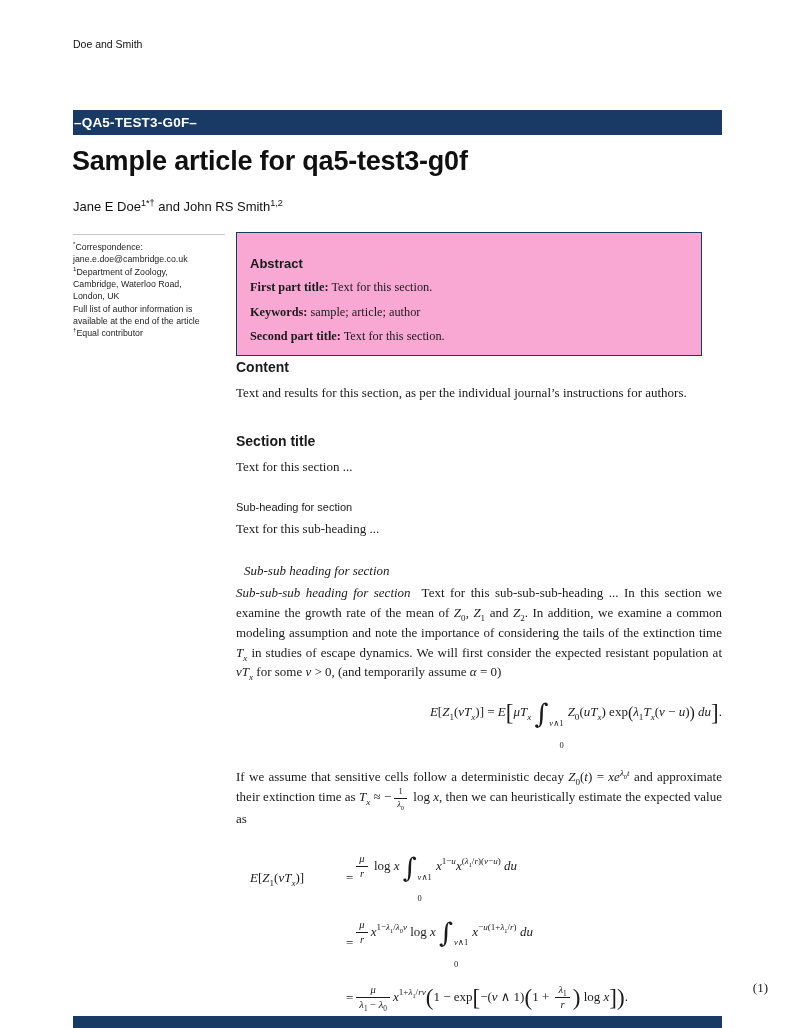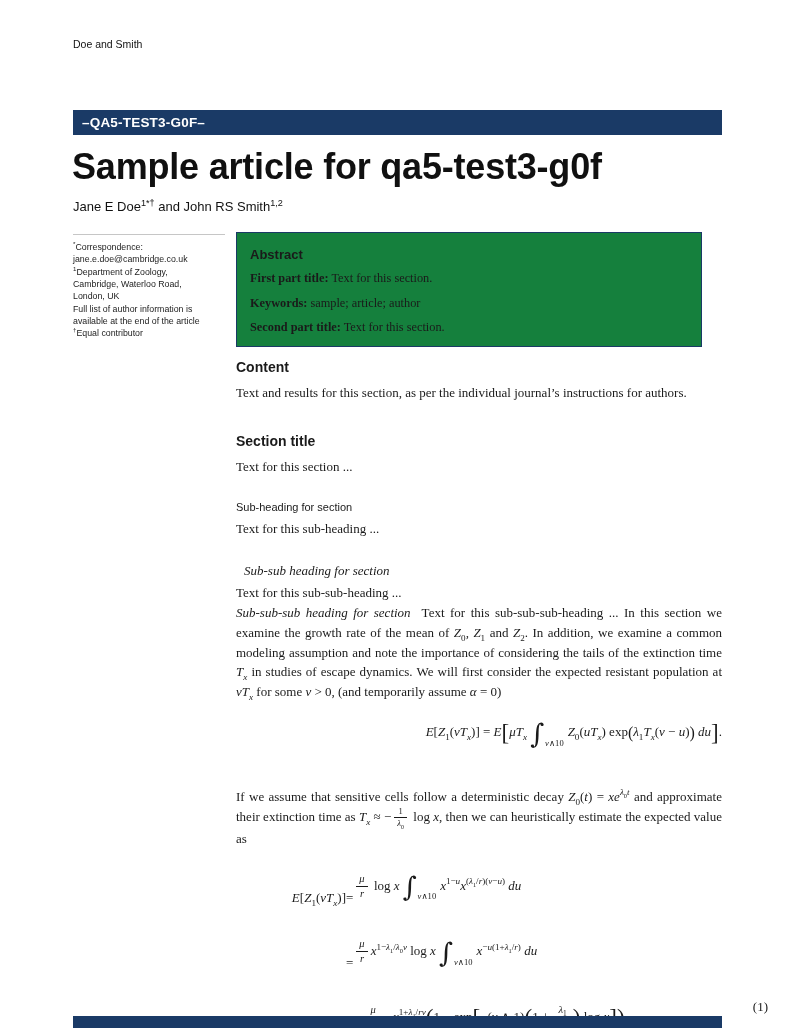--- a/index.html
+++ b/index.html
@@ -12,39 +12,39 @@
   .page { position:relative; width:794px; height:1028px; overflow:hidden; background:#fff; }
 
   #running-head {
     position:absolute; left:73px; top:38px;
     font-family:"Liberation Sans",sans-serif; font-size:10.5px; color:#111;
   }
   #banner {
     position:absolute; left:73px; top:110px; width:649px; height:25px;
     background:var(--navy); color:#fff;
     font-family:"Liberation Sans",sans-serif; font-weight:bold; font-size:13.5px;
-    line-height:25px; padding-left:9px; letter-spacing:.2px;
+    line-height:25px; padding-left:1px; letter-spacing:.2px;
   }
   #title {
     position:absolute; left:72px; top:146px; margin:0;
-    font-family:"Liberation Sans",sans-serif; font-size:36px; font-weight:600;
+    font-family:"Liberation Sans",sans-serif; font-size:27px; font-weight:600;
     color:#101010; letter-spacing:-.2px;
   }
   #authors {
     position:absolute; left:73px; top:199px;
     font-family:"Liberation Sans",sans-serif; font-size:13px; color:#111;
   }
   #sidebar {
     position:absolute; left:73px; top:234px; width:152px;
     border-top:1px solid #c6c6c6; padding-top:6px;
     font-family:"Liberation Sans",sans-serif; font-size:8.8px; line-height:1.4; color:#222;
   }
   #abstract {
     position:absolute; left:236px; top:232px; width:466px;
-    border:1.3px solid var(--navy); padding:14px 13px 10px; background:#15803d;
+    border:1.3px solid var(--navy); padding:23px 13px 10px; background:#f9a8d4;
   }
   #abstract .ab-h {
     font-family:"Liberation Sans",sans-serif; font-weight:bold; font-size:13px; margin:0 0 8px;
   }
   .ab-item { font-size:12.3px; margin:8px 0 7px; line-height:1.35; }
   .ab-item:last-child { margin-bottom:0; }
   .ab-item b { font-weight:bold; }
 
   #main {
     position:absolute; left:236px; top:357px; width:486px;
@@ -66,32 +66,32 @@
   .disp { margin:20px 0 18px; text-align:right; font-size:13px; }
 
   .frac { display:inline-block; vertical-align:middle; text-align:center; margin:0 3px; }
   .frac .fn { display:block; padding:0 3px 1px; border-bottom:1px solid #1a1a1a;
               font-size:10.5px; line-height:1.15; }
   .frac .fd { display:block; padding:1px 3px 0; font-size:10.5px; line-height:1.15; }
   .frac.sm .fn, .frac.sm .fd { font-size:8.5px; }
 
   .intsym { font-size:27px; line-height:.9; vertical-align:-7px; margin-left:3px;
             font-family:"DejaVu Serif",serif; }
-  .intlims { display:inline-flex; flex-direction:row; justify-content:space-between;
+  .intlims { display:inline-flex; flex-direction:column; justify-content:space-between;
              height:30px; vertical-align:-10px; font-size:8.5px; line-height:1;
              margin:0 4px 0 1px; }
   .intlims > span { display:block; }
 
   .bd { font-size:23px; line-height:0; vertical-align:-4px; }
   .md { font-size:16px; line-height:0; vertical-align:-2px; }
 
   .eqnwrap { position:relative; margin-top:16px; }
   table.eqnarray { border-collapse:collapse; margin-left:14px; font-size:13px; }
   table.eqnarray td { padding:8px 0; vertical-align:middle; }
-  td.lhs { text-align:right; min-width:96px; }
+  td.lhs { text-align:left; min-width:96px; }
   td.rel { padding:8px 9px; }
   td.rhs { text-align:left; }
   .eqno { position:absolute; right:-46px; bottom:22px; font-size:13px; }
 
   #footer-bar {
     position:absolute; left:73px; top:1016px; width:649px; height:12px; background:var(--navy);
   }
 </style>
 </head>
 <body>
@@ -120,21 +120,20 @@
     <h2 class="h1">Content</h2>
     <p>Text and results for this section, as per the individual journal’s instructions for authors.</p>
 
     <h2 class="h1 mt22">Section title</h2>
     <p>Text for this section ...</p>
 
     <h3 class="h2">Sub-heading for section</h3>
     <p>Text for this sub-heading ...</p>
 
     <h4 class="h3">Sub-sub heading for section</h4>
-    <p>Text for this sub-sub-heading ...</p>
 
     <p class="mt22"><span class="runin">Sub-sub-sub heading for section</span>&nbsp;&nbsp;<span>Text for this sub-sub-sub-heading ... In this section we examine the growth rate of the mean of <i>Z</i><sub>0</sub>, <i>Z</i><sub>1</sub> and <i>Z</i><sub>2</sub>. In addition, we examine a common modeling assumption and note the importance of considering the tails of the extinction time <i>T<sub>x</sub></i> in studies of escape dynamics. We will first consider the expected resistant population at <i>vT<sub>x</sub></i> for some <i>v</i> &gt; 0, (and temporarily assume <i>α</i> = 0)</span></p>
 
     <div class="disp eq"><i>E</i>[<i>Z</i><sub>1</sub>(<i>vT<sub>x</sub></i>)] = <i>E</i><span class="bd">[</span><i>μT<sub>x</sub></i><span class="intsym">∫</span><span class="intlims">
           <span><i>v</i>∧1</span>
           <span>0</span>
         </span><i>Z</i><sub>0</sub>(<i>uT<sub>x</sub></i>) exp<span class="md">(</span><i>λ</i><sub>1</sub><i>T<sub>x</sub></i>(<i>v</i> − <i>u</i>)<span class="md">)</span> <i>du</i><span class="bd">]</span>.</div>
 
     <p>If we assume that sensitive cells follow a deterministic decay <i>Z</i><sub>0</sub>(<i>t</i>) = <i>xe</i><sup><i>λ</i><sub>0</sub><i>t</i></sup> and approximate their extinction time as <i>T<sub>x</sub></i> ≈ −<span class="frac sm"><span class="fn">1</span><span class="fd"><i>λ</i><sub>0</sub></span></span> log <i>x</i>, then we can heuristically estimate the expected value as</p>
 

